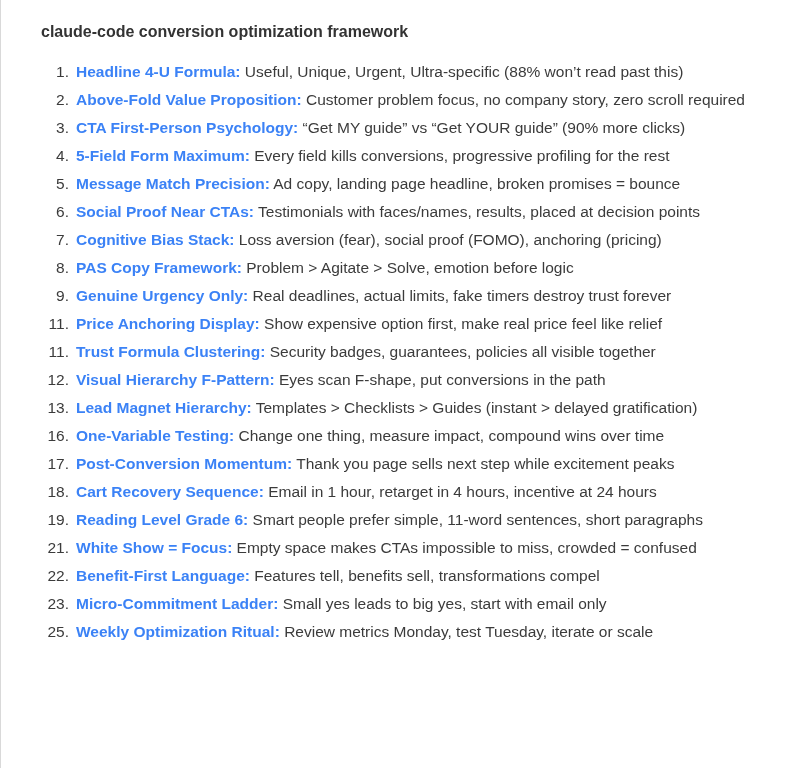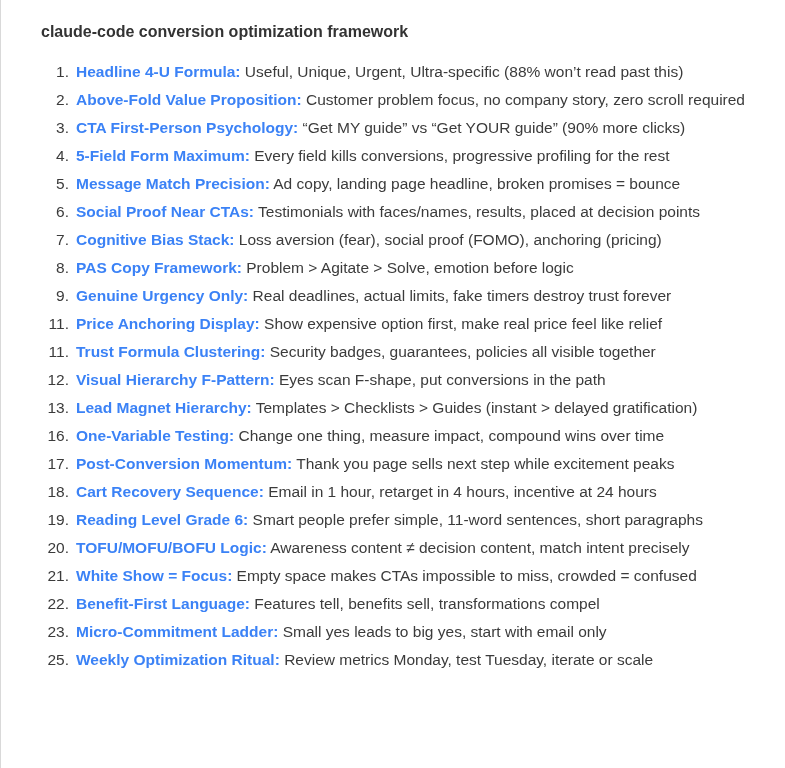--- a/index.html
+++ b/index.html
@@ -124,24 +124,20 @@
       </li>
       <li>
         <span class="num">18.</span>
         <span class="item-text"><span class="label">Cart Recovery Sequence:</span> <span>Email in 1 hour, retarget in 4 hours, incentive at 24 hours</span></span>
       </li>
       <li>
         <span class="num">19.</span>
         <span class="item-text"><span class="label">Reading Level Grade 6:</span> <span>Smart people prefer simple, 11-word sentences, short paragraphs</span></span>
       </li>
       <li>
-        <span class="num">20.</span>
-        <span class="item-text"><span class="label">TOFU/MOFU/BOFU Logic:</span> <span>Awareness content ≠ decision content, match intent precisely</span></span>
-      </li>
-      <li>
         <span class="num">21.</span>
         <span class="item-text"><span class="label">White Show = Focus:</span> <span>Empty space makes CTAs impossible to miss, crowded = confused</span></span>
       </li>
       <li>
         <span class="num">22.</span>
         <span class="item-text"><span class="label">Benefit-First Language:</span> <span>Features tell, benefits sell, transformations compel</span></span>
       </li>
       <li>
         <span class="num">23.</span>
         <span class="item-text"><span class="label">Micro-Commitment Ladder:</span> <span>Small yes leads to big yes, start with email only</span></span>

